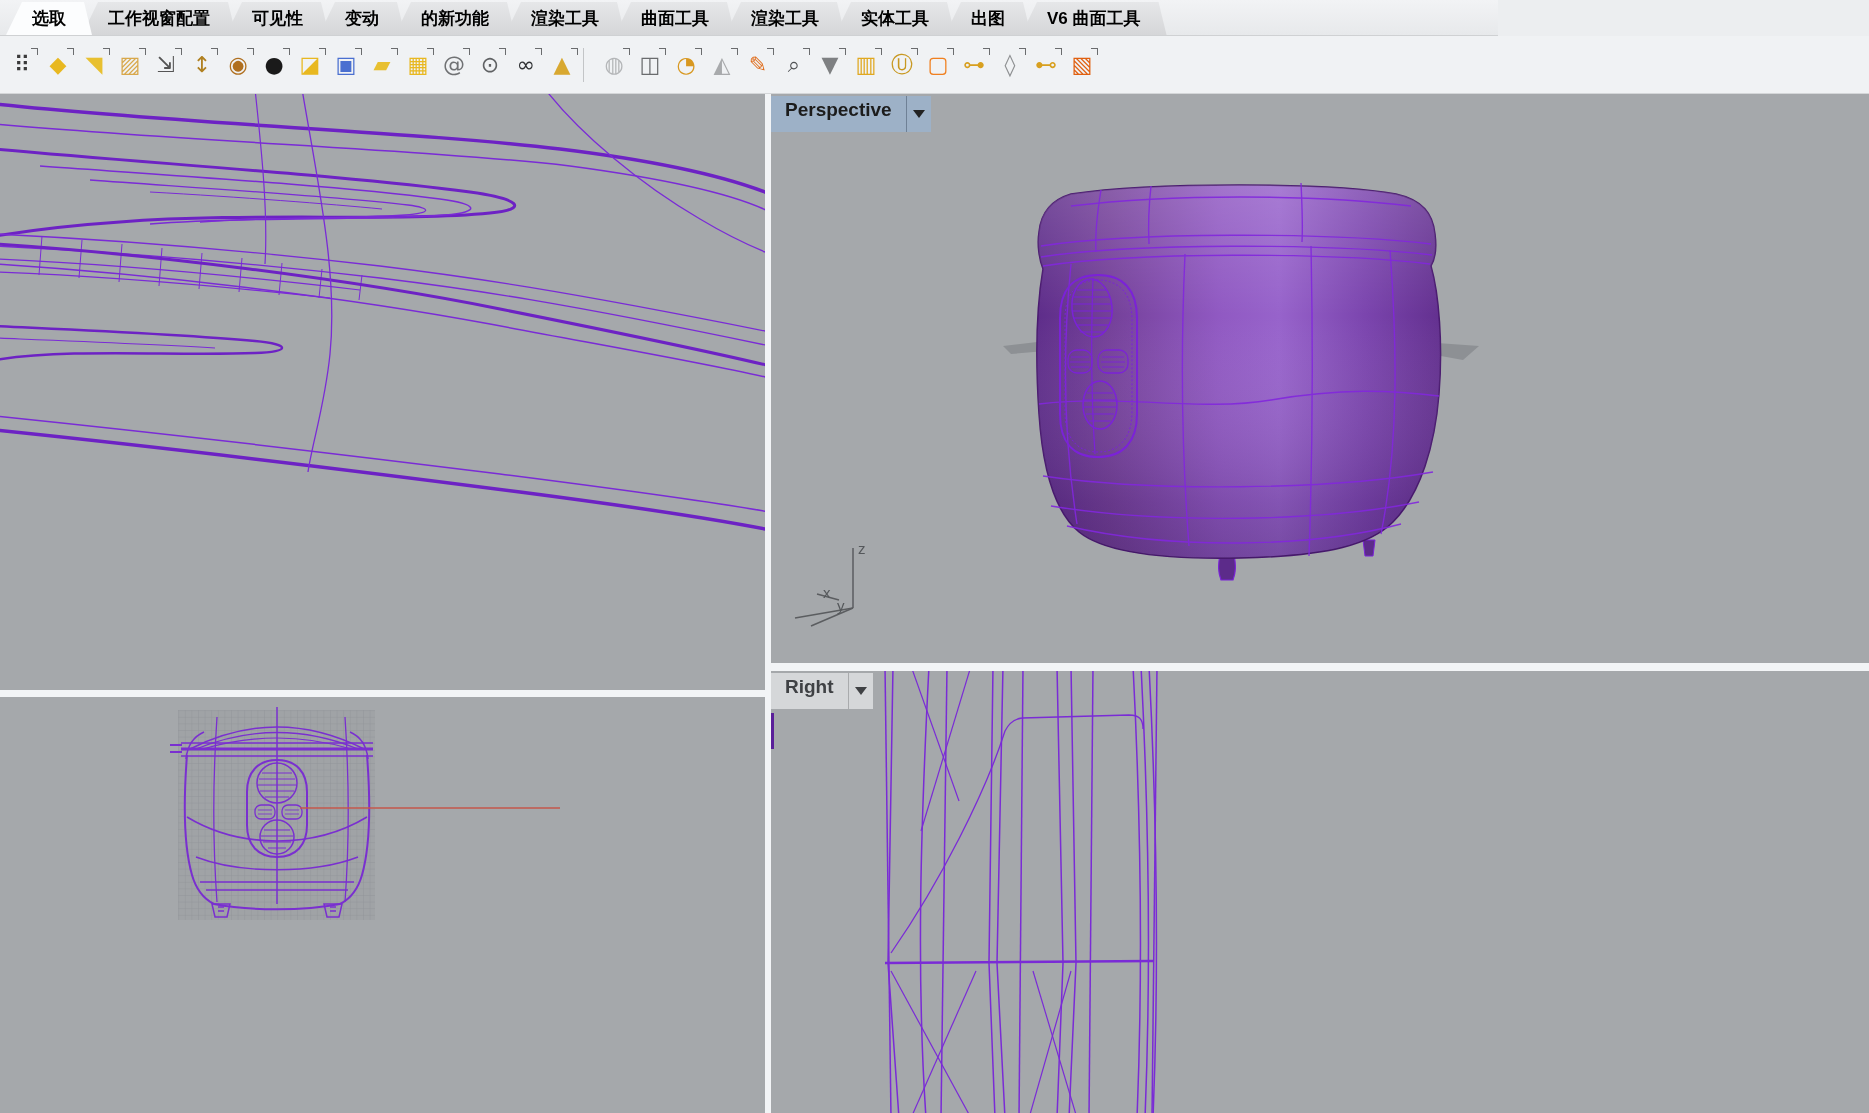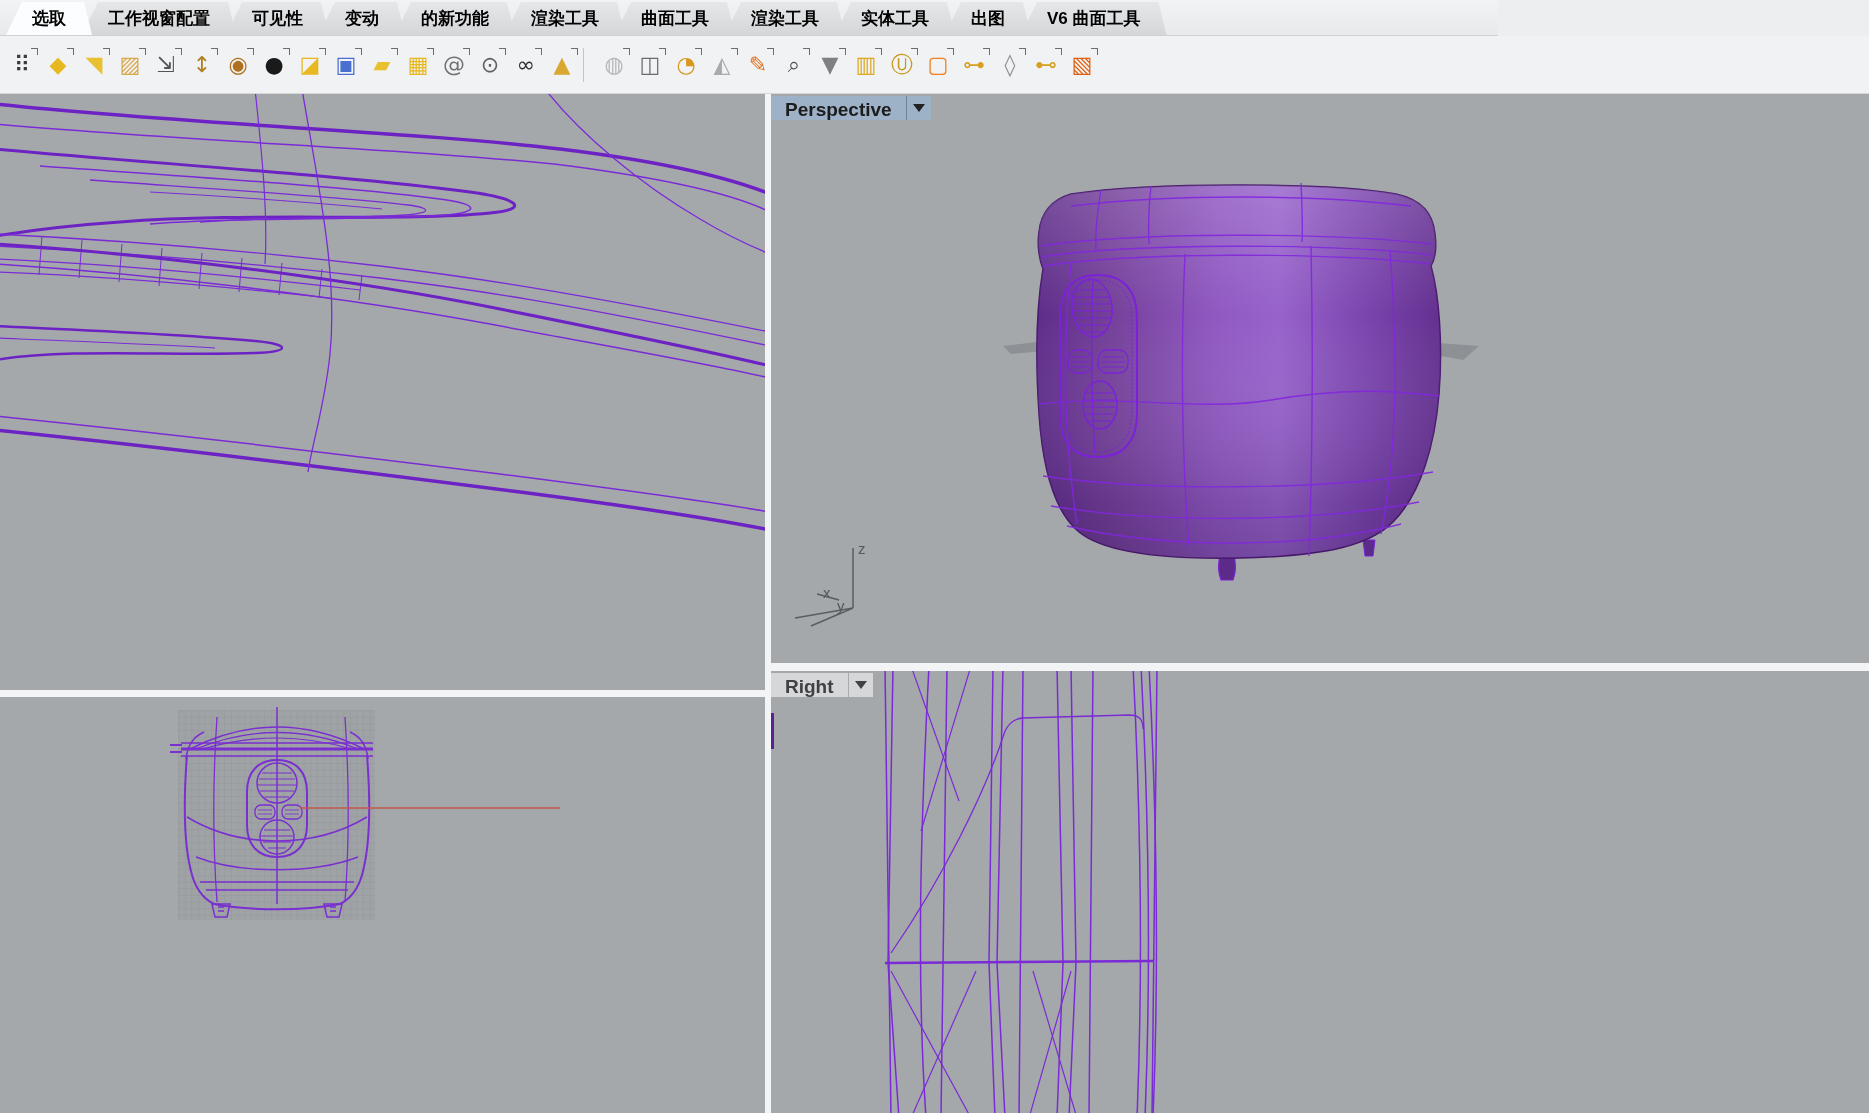--- a/index.html
+++ b/index.html
@@ -49,21 +49,21 @@
   .main{position:absolute;left:0;top:94px;width:1869px;height:1019px;background:#f2f4f6;}
   .vp{position:absolute;background:#a5a8ab;overflow:hidden;}
   #vp-topleft {left:0;    top:0;   width:765px; height:596px;}
   #vp-front   {left:0;    top:603px;width:765px; height:416px;}
   #vp-persp   {left:771px;top:0;   width:1098px;height:569px;}
   #vp-right   {left:771px;top:577px;width:1098px;height:442px;}
   .vp svg{position:absolute;left:0;top:0;}
   
   .vplabel{
     position:absolute;left:0;top:2px;display:flex;align-items:stretch;
-    height:24px;z-index:5;cursor:pointer;user-select:none;
+    height:36px;z-index:5;cursor:pointer;user-select:none;
   }
   .vplabel .txt{
     padding:0 14px;font-size:19px;font-weight:bold;line-height:28px;color:#1c1c1c;
   }
   .vplabel .arr{
     width:24px;display:flex;align-items:center;justify-content:center;
   }
   .vplabel .tri{width:0;height:0;border-left:6px solid transparent;
     border-right:6px solid transparent;border-top:8px solid #222;}
   .vplabel.activeLbl{background:#9db1c7;}

